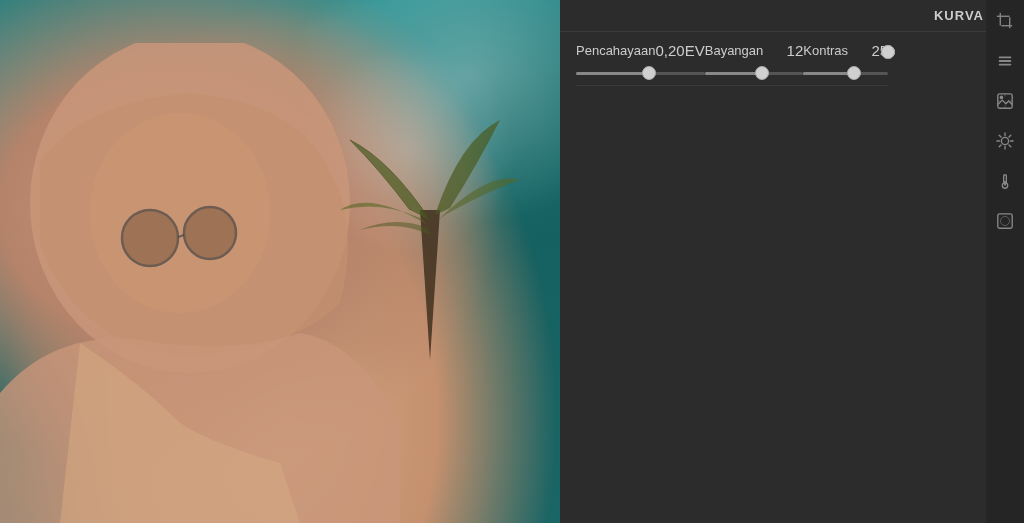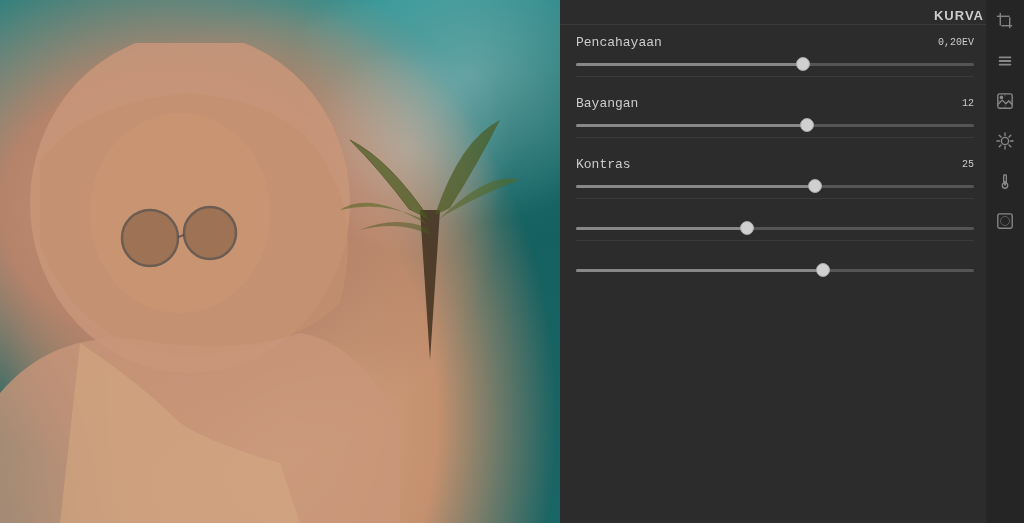--- a/index.html
+++ b/index.html
@@ -57,21 +57,21 @@
       background: #2c2c2c;
       display: flex;
       flex-direction: column;
       height: 523px;
     }
 
     
     #panel-header {
       display: flex;
       justify-content: space-between;
-      padding: 8px 12px 1px 8px;
+      padding: 8px 12px 8px 8px;
       border-bottom: 1px solid #3a3a3a;
     }
 
     #kurva-section {
       display: flex;
       align-items: center;
       gap: 6px;
       margin-left: auto;
     }
 
@@ -111,24 +111,23 @@
       color: #888;
       font-size: 14px;
       cursor: pointer;
     }
 
     
     #sliders-panel {
       flex: 1;
       padding: 10px 50px 10px 16px;
       display: flex;
-      flex-direction: column;
-      gap: 7px;
+      flex-direction: row;
+      gap: 0;
       overflow: hidden;
-      font-family: Liberation Mono, monospace;
     }
 
     .slider-row {
       display: flex;
       flex-direction: column;
       margin-bottom: 6px;
     }
 
     .slider-header {
       display: flex;
@@ -137,21 +136,21 @@
       margin-bottom: 4px;
     }
 
     .slider-label {
       color: #cccccc;
       font-size: 13px;
     }
 
     .slider-value {
       color: #cccccc;
-      font-size: 10px;
+      font-size: 15px;
       min-width: 40px;
       text-align: right;
     }
 
     .slider-track-container {
       position: relative;
       height: 20px;
       display: flex;
       align-items: center;
     }

